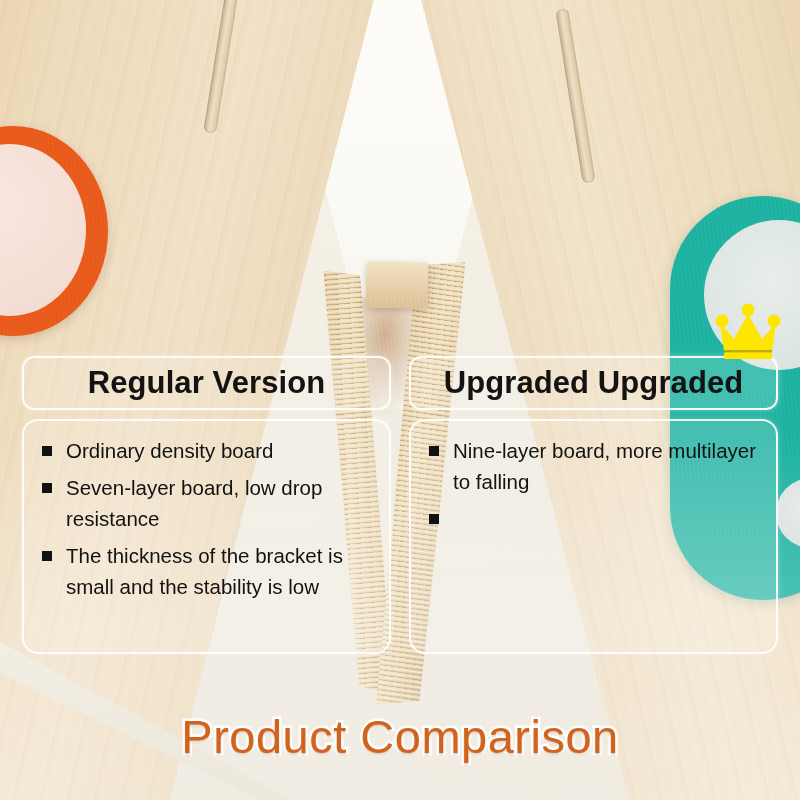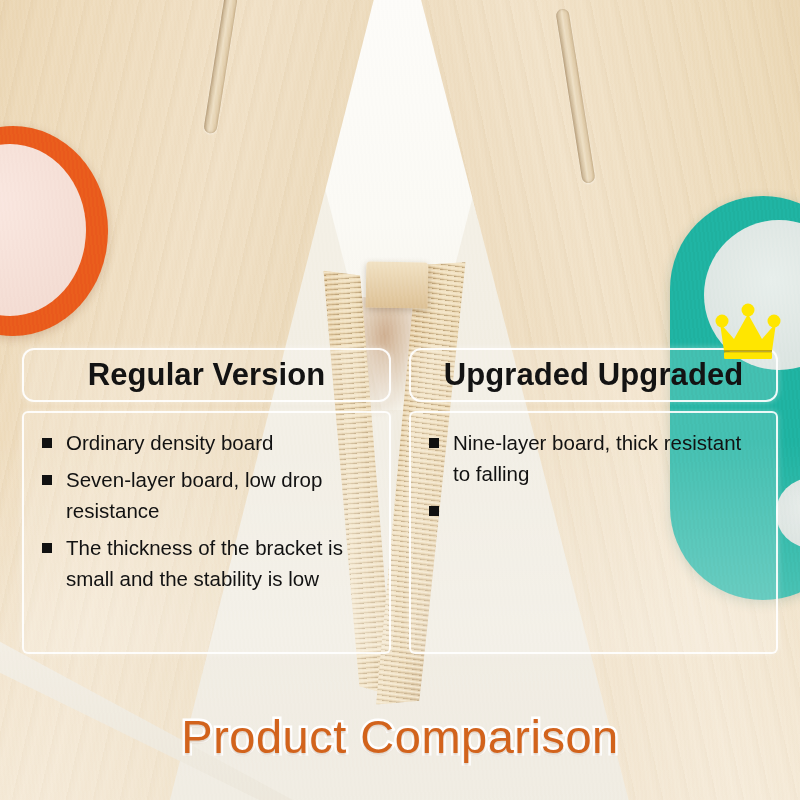--- a/index.html
+++ b/index.html
@@ -172,21 +172,21 @@
   
   .cols {
     position: absolute;
     left: 0; top: 348px;
     width: 800px; height: 306px;
     display: flex;
     gap: 18px;
     padding: 0 22px;
     box-sizing: border-box;
   }
-  .col { flex: 1 1 0; display: flex; flex-direction: column; gap: 9px; min-width: 0; }
+  .col { flex: 1 1 0; display: flex; flex-direction: column; gap: 9px; min-width: 0; margin-top: 8px; }
 
   .title-box {
     height: 50px;
     border: 2px solid rgba(255,255,255,.92);
     border-radius: 12px;
     background: rgba(255,255,255,.16);
     display: flex;
     align-items: center;
     justify-content: center;
     box-shadow: 0 0 6px rgba(255,255,255,.35);
@@ -195,21 +195,21 @@
     font-size: 31px;
     font-weight: bold;
     color: #131313;
     letter-spacing: .1px;
     white-space: nowrap;
   }
 
   .body-box {
     flex: 1 1 auto;
     border: 2px solid rgba(255,255,255,.90);
-    border-radius: 6px;
+    border-radius: 16px;
     background: rgba(255,255,255,.17);
     padding: 14px 12px 10px 10px;
     box-sizing: border-box;
     box-shadow: 0 0 6px rgba(255,255,255,.30);
   }
   ul.bullets { list-style: none; margin: 0; padding: 0; }
   ul.bullets li {
     position: relative;
     padding-left: 32px;
     margin: 0 0 6px 0;
@@ -307,21 +307,21 @@
     </div>
 
     <div class="col">
       <div class="title-box">
         <span class="t">Upgraded Upgraded</span>
       </div>
       <div class="body-box">
         <ul class="bullets">
           <li>
             <span class="sq"></span>
-            <span>Nine-layer board, thick resistant to falling</span>
+            <span>Nine-layer board, more multilayer to falling</span>
           </li>
           <li>
             <span class="sq"></span>
           </li>
         </ul>
       </div>
     </div>
   </div>
 
   <div class="crown">

